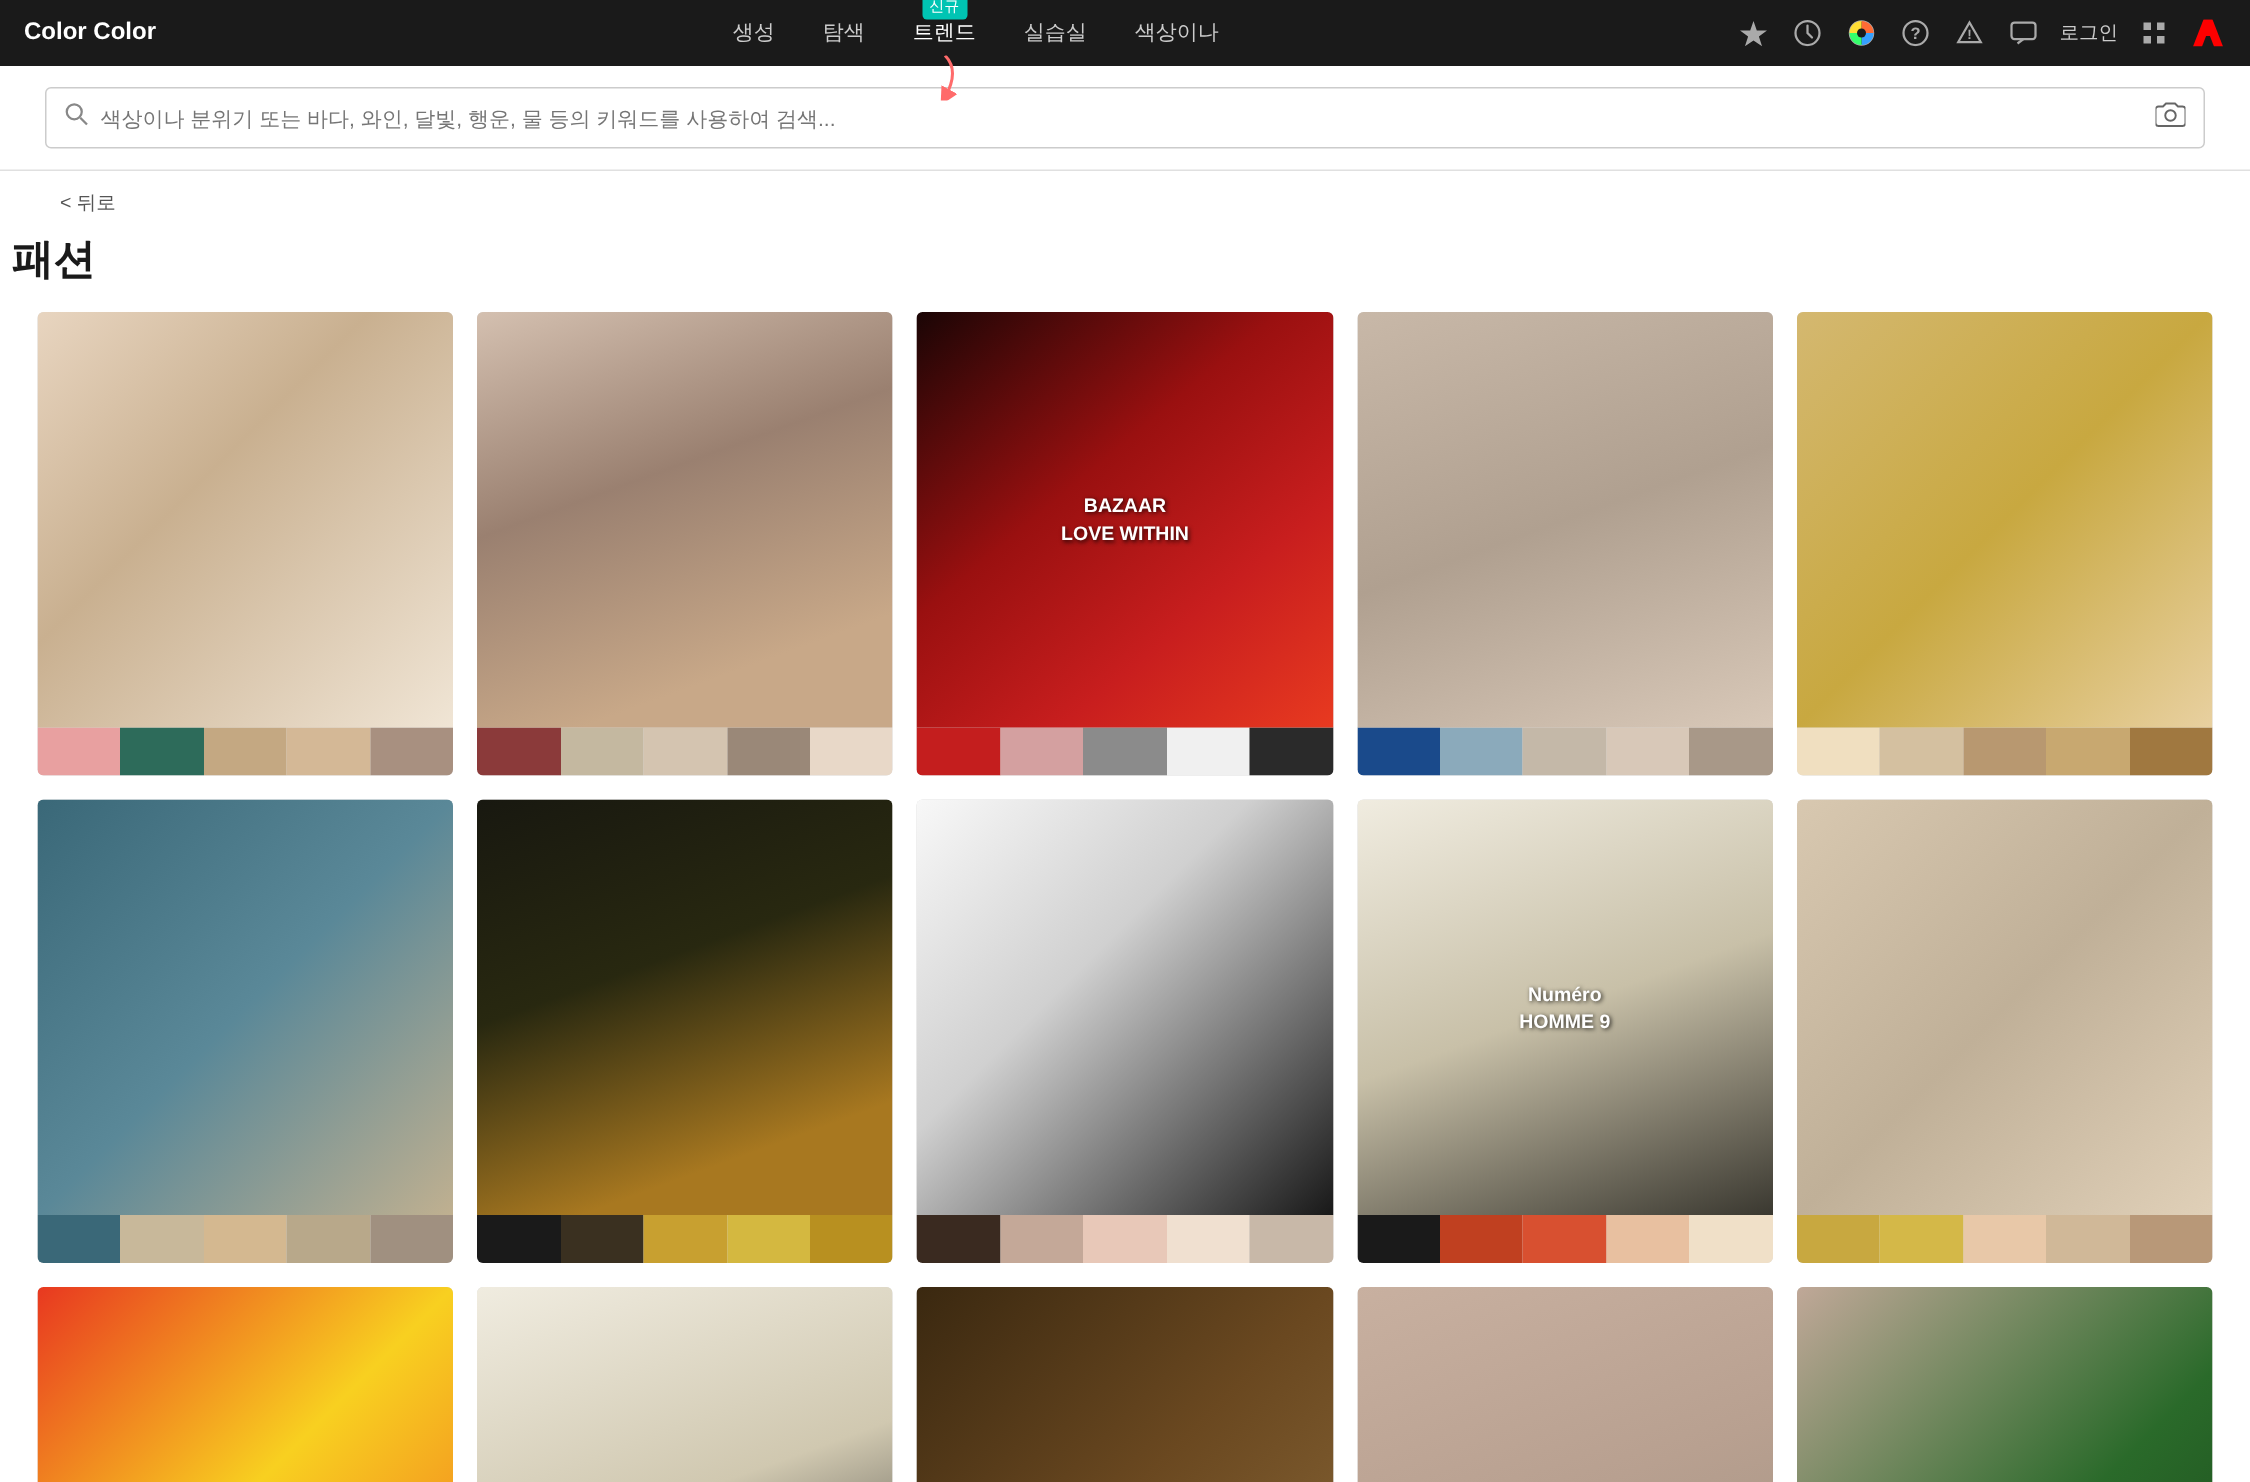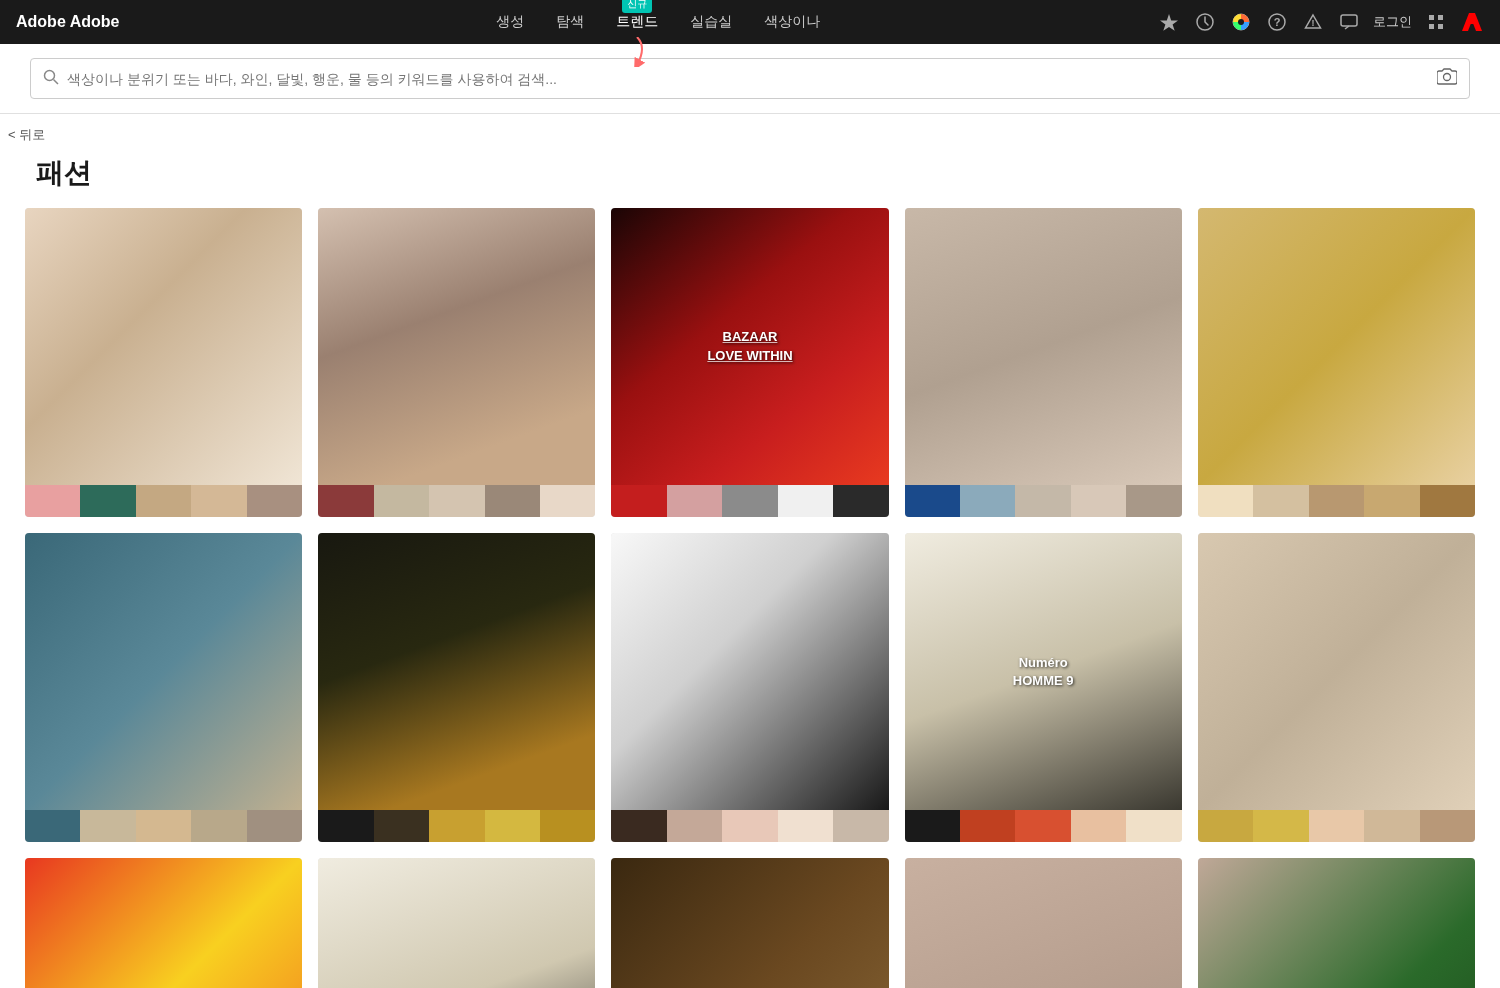--- a/index.html
+++ b/index.html
@@ -102,33 +102,33 @@
     }
     .camera-icon {
       color: #666;
       font-size: 18px;
       cursor: pointer;
     }
 
     
     .breadcrumb-area {
       background: #fff;
-      padding: 12px 8px 6px;
+      padding: 12px 40px 6px;
     }
     .back-link {
       font-size: 13px;
       color: #555;
       cursor: pointer;
       display: flex;
       align-items: center;
       gap: 4px;
     }
     .page-title-area {
       background: #fff;
-      padding: 4px 36px 16px;
+      padding: 4px 8px 16px;
     }
     .page-title {
       font-size: 28px;
       font-weight: 700;
       color: #1a1a1a;
     }
 
     
     .grid-container {
       background: #fff;
@@ -166,21 +166,21 @@
       font-size: 11px;
       color: rgba(255,255,255,0.7);
       overflow: hidden;
       position: relative;
     }
   </style>
 </head>
 <body>
 
 <div class="header">
-  <div class="header-logo">Adobe Adobe</div>
+  <div class="header-logo">Color Color</div>
 
   <div class="header-nav">
     <span class="nav-item">생성</span>
     <span class="nav-item">탐색</span>
     <span class="nav-item active nav-item-trend">
       <span class="badge-new">신규</span>
       <span>트렌드</span>
       
       <svg style="position:absolute;top:24px;left:50%;transform:translateX(-50%);pointer-events:none;" width="40" height="30">
         <path d="M 20 0 Q 30 10 20 28" stroke="#ff6b6b" stroke-width="2" fill="none" marker-end="url(#arr)"></path>
@@ -304,21 +304,21 @@
         <div class="fake-img" style="background: linear-gradient(160deg, rgb(212, 192, 176) 0%, rgb(154, 128, 112) 40%, rgb(200, 168, 136) 80%);"></div>
         <div class="color-palette">
           <div class="color-swatch" style="background: rgb(139, 58, 58);"></div>
           <div class="color-swatch" style="background: rgb(196, 184, 160);"></div>
           <div class="color-swatch" style="background: rgb(212, 196, 176);"></div>
           <div class="color-swatch" style="background: rgb(154, 136, 120);"></div>
           <div class="color-swatch" style="background: rgb(232, 216, 200);"></div>
         </div>
       </div>
       <div class="grid-item">
-        <div class="fake-img" style="background: linear-gradient(140deg, rgb(26, 5, 5) 0%, rgb(154, 16, 16) 40%, rgb(200, 30, 30) 70%, rgb(232, 58, 32) 100%); text-decoration: underline;">
+        <div class="fake-img" style="background: linear-gradient(140deg, rgb(26, 5, 5) 0%, rgb(154, 16, 16) 40%, rgb(200, 30, 30) 70%, rgb(232, 58, 32) 100%);">
           <div style="color: white; font-weight: bold; font-size: 13px; text-align: center; text-shadow: rgba(0, 0, 0, 0.8) 1px 1px 3px; white-space: pre-line; line-height: 1.4;">BAZAAR
 LOVE WITHIN</div>
         </div>
         <div class="color-palette">
           <div class="color-swatch" style="background: rgb(196, 30, 30);"></div>
           <div class="color-swatch" style="background: rgb(212, 160, 160);"></div>
           <div class="color-swatch" style="background: rgb(139, 139, 139);"></div>
           <div class="color-swatch" style="background: rgb(240, 240, 240);"></div>
           <div class="color-swatch" style="background: rgb(42, 42, 42);"></div>
         </div>

